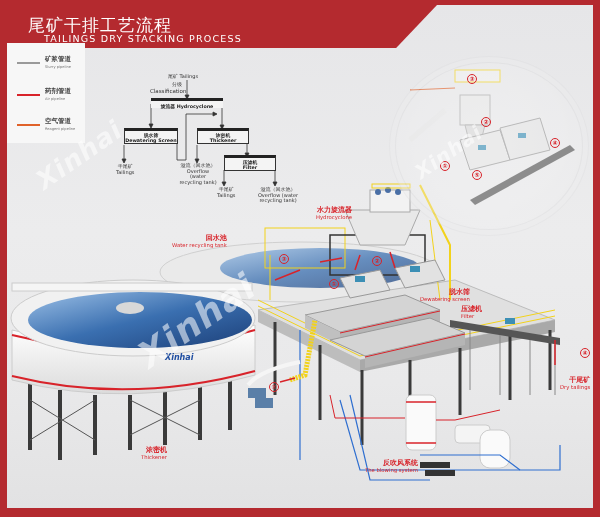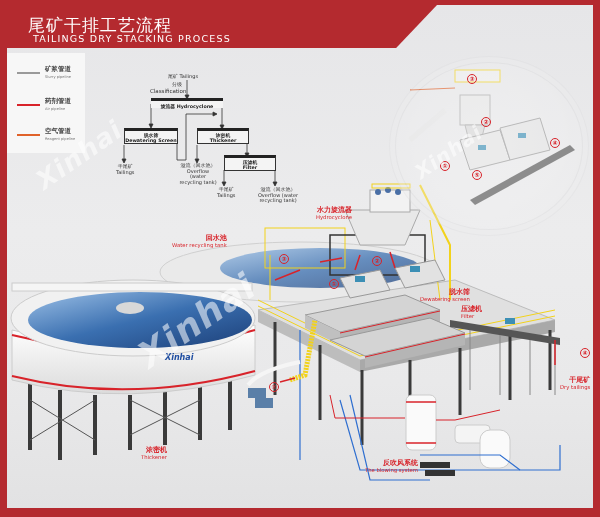--- a/index.html
+++ b/index.html
@@ -16,29 +16,28 @@
   .banner {
     position: absolute; left: 0; top: 0; width: 430px; height: 43px;
     background: #b42a2f;
     clip-path: polygon(0 0, 100% 0, 90.5% 100%, 0 100%);
   }
   .banner-title-cn {
     position: absolute; left: 21px; top: 9px;
     font-family: "DejaVu Sans", sans-serif; font-weight: normal; font-size: 17px; color: #fff; letter-spacing: 1px;
   }
   .banner-title-en {
-    position: absolute; left: 26px; top: 28px;
+    position: absolute; left: 37px; top: 28px;
     font-family: "DejaVu Sans", sans-serif; font-size: 9.5px; color: #fff; letter-spacing: 1.2px;
   }
 
   
   .legend {
     position: absolute; left: 7px; top: 43px; width: 78px; height: 100px;
     background: #f7f7f7;
-    margin-top: 10px;
   }
   .legend-item { position: absolute; left: 0; width: 78px; height: 20px; }
   .legend-line { position: absolute; left: 10px; top: 7px; width: 23px; height: 2px; }
   .legend-cn { position: absolute; left: 38px; top: 0; font-size: 6.5px; color: #444; font-weight: bold; }
   .legend-en { position: absolute; left: 38px; top: 10px; font-size: 3.6px; color: #777; white-space: nowrap; }
 
   
   .flow { position: absolute; left: 0; top: 0; width: 600px; height: 517px; pointer-events: none; }
   .flow .node { pointer-events: auto; }
   .ftext { position: absolute; font-size: 5px; color: #333; white-space: nowrap; line-height: 1.1; text-align: center; }

